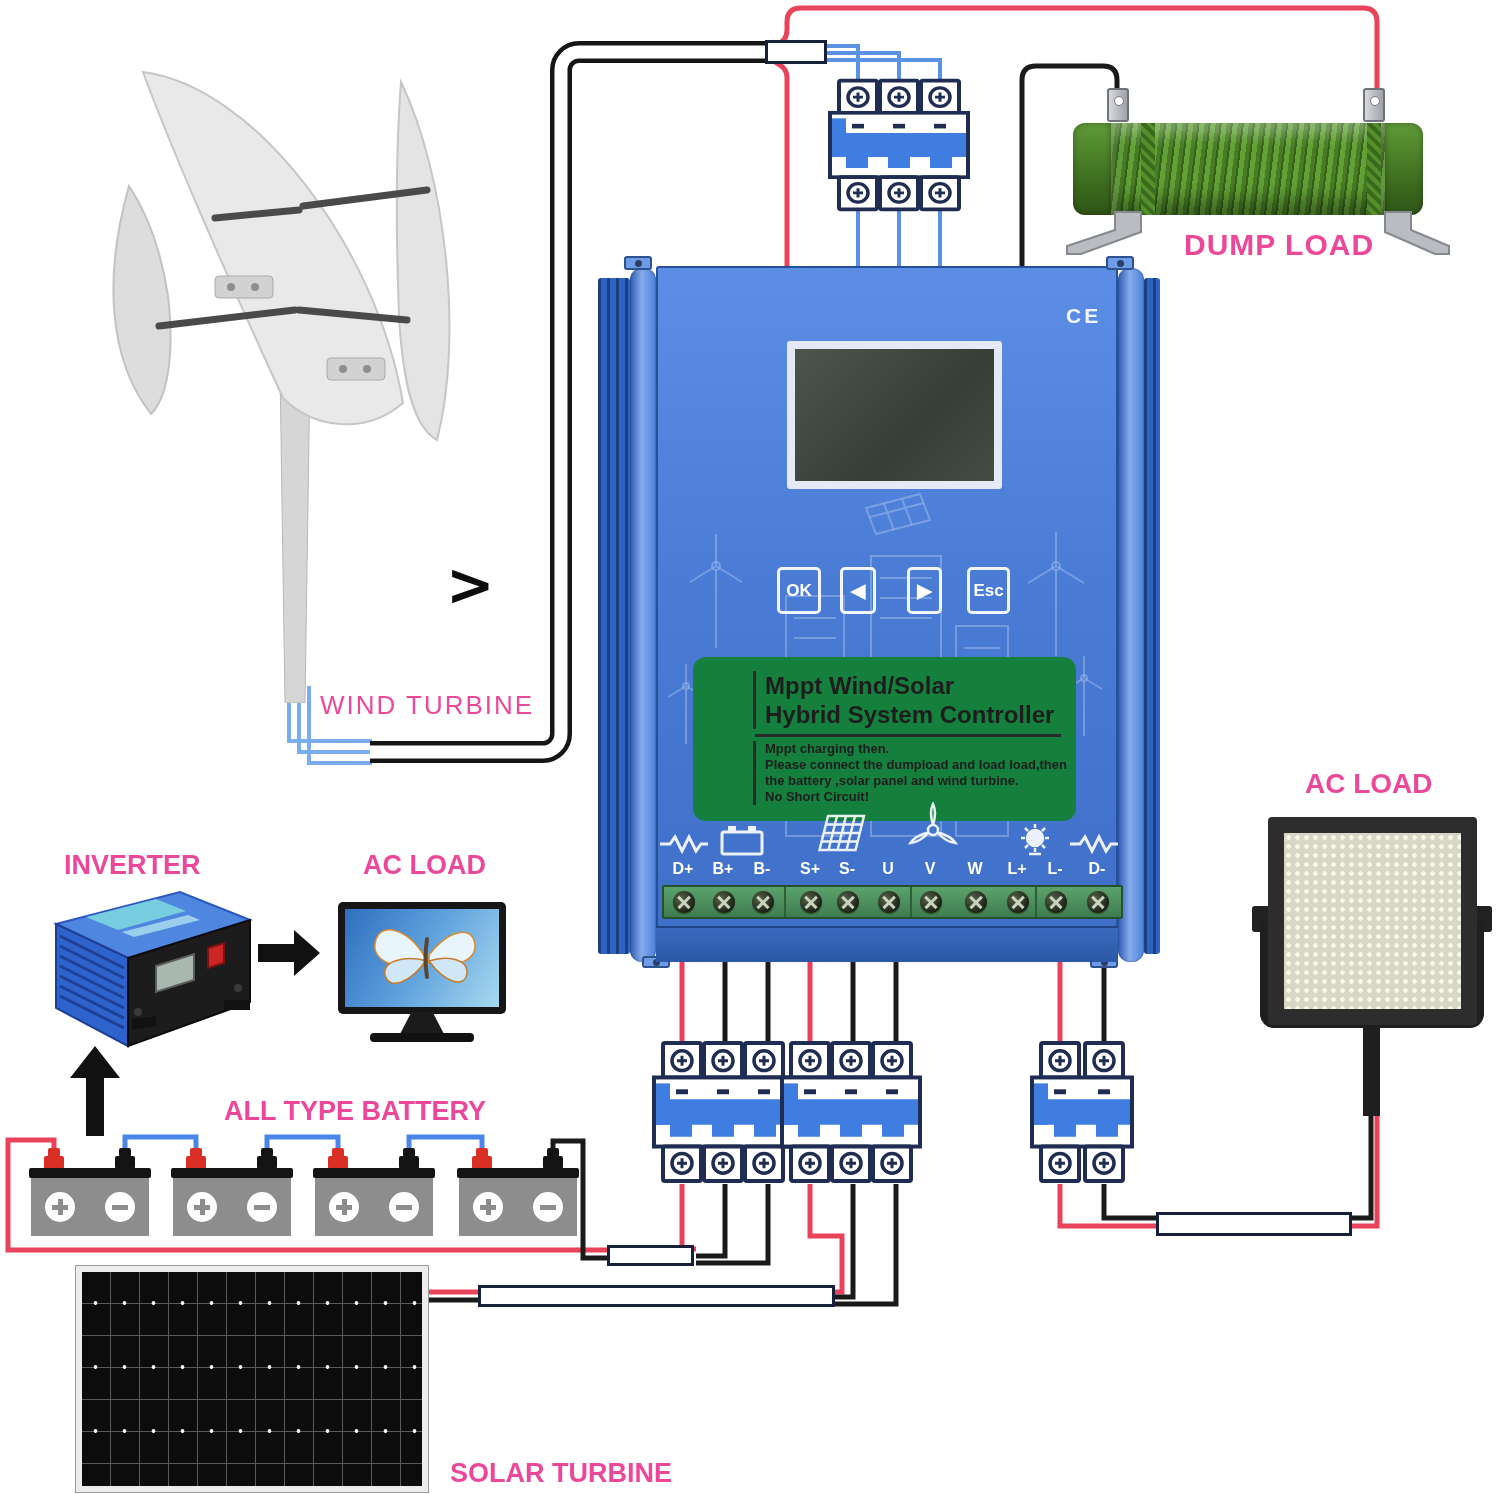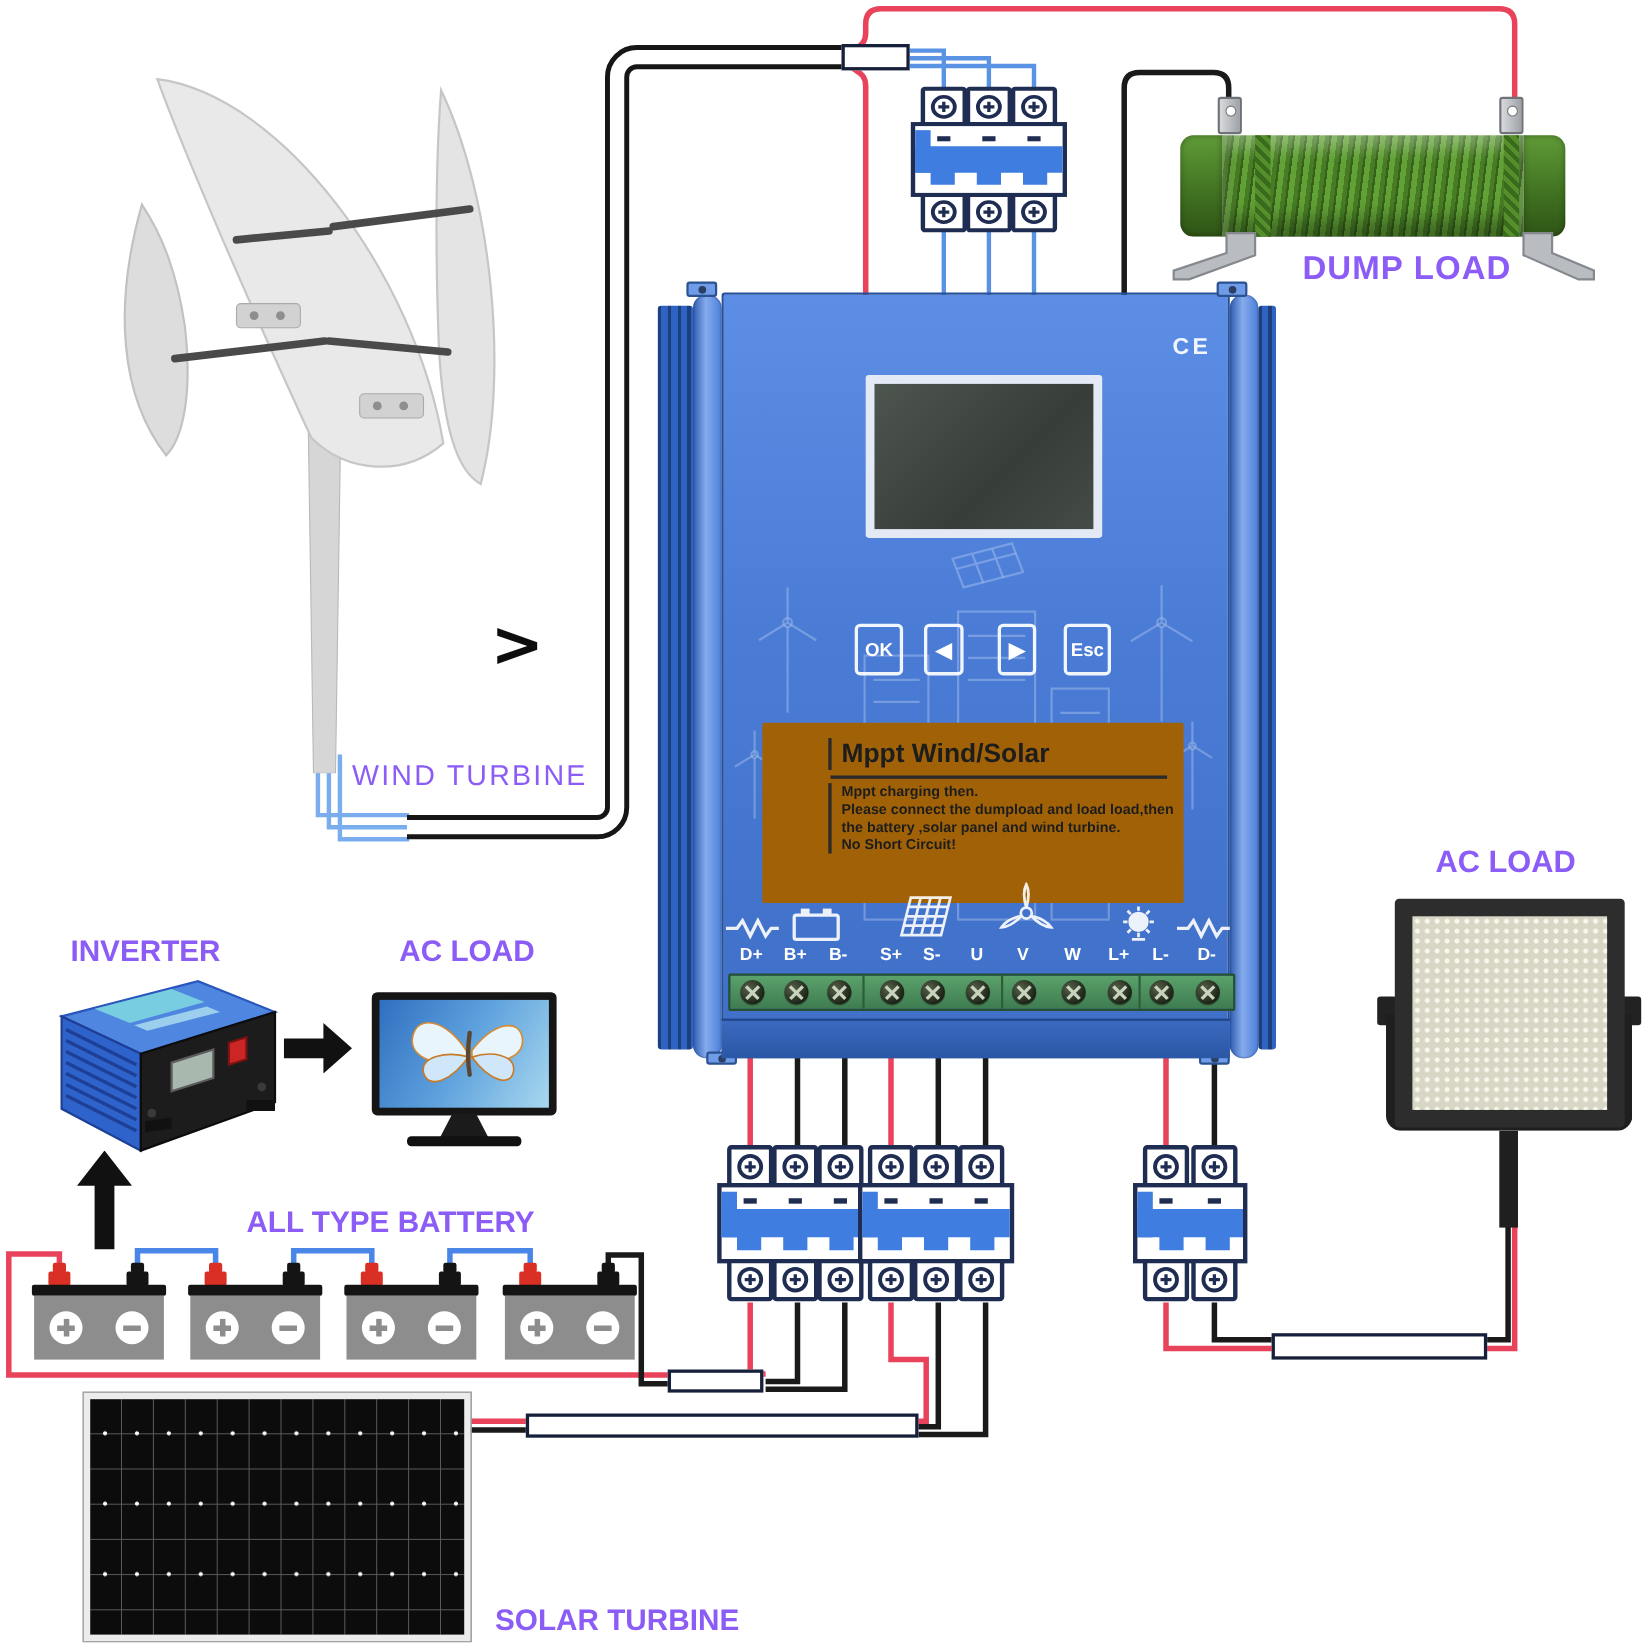--- a/index.html
+++ b/index.html
@@ -1,19 +1,19 @@
 <!DOCTYPE html>
 <html><head>
 <meta charset="utf-8">
 <style>
   html,body{margin:0;padding:0;background:#fff}
   .canvas{position:relative;width:1500px;height:1494px;background:#fff;overflow:hidden;
           font-family:"Liberation Sans",sans-serif}
   .abs{position:absolute}
-  .lbl{position:absolute;font:700 27px "Liberation Sans",sans-serif;color:#8b5cf6;white-space:nowrap}
+  .lbl{position:absolute;font:700 27px "Liberation Sans",sans-serif;color:#ec4899;white-space:nowrap}
   svg{display:block}
 
   
   .fuse{position:absolute;background:#fff;border:3px solid #17203a;box-sizing:border-box;z-index:4}
 
   
   .controller{position:absolute;left:598px;top:262px;width:506px;height:704px;z-index:3}
   .fins{position:absolute;top:16px;height:676px;background:repeating-linear-gradient(90deg,#1d3f7d 0 3px,#2f63c2 3px 9px);border-radius:3px}
   .post{position:absolute;top:6px;width:26px;height:694px;border-radius:12px;
         background:linear-gradient(90deg,#2f5cb0,#85abec 45%,#4d80da);box-shadow:inset 0 0 2px #1c3c78}
@@ -22,21 +22,21 @@
   .bottomband{position:absolute;left:58px;top:664px;width:462px;height:36px;
         background:linear-gradient(180deg,#3a69be,#2b57a6);border-top:2px solid #1f4488;box-sizing:border-box}
   .tab{position:absolute;width:28px;height:14px;background:#6f9ce8;border:2px solid #2c528f;border-radius:3px;box-sizing:border-box}
   .tab i{position:absolute;left:50%;top:50%;width:7px;height:7px;margin:-3.5px 0 0 -3.5px;border-radius:50%;background:#2c3f63}
   .ce{position:absolute;left:468px;top:42px;color:#f2f6ff;font:600 21px "Liberation Sans",sans-serif;letter-spacing:3px}
   .lcd{position:absolute;left:189px;top:79px;width:215px;height:148px;background:#e4eaf5;border-radius:3px;padding:8px;box-sizing:border-box}
   .lcd .scr{width:100%;height:100%;background:linear-gradient(135deg,#4d554f,#373e3a 60%,#444c47)}
   .pbtn{position:absolute;top:305px;height:47px;border:3px solid rgba(255,255,255,.92);border-radius:5px;box-sizing:border-box;
         display:flex;align-items:center;justify-content:center;color:#fff;font:700 17px "Liberation Sans",sans-serif}
   .pbtn.arr{font-size:19px}
-  .graypanel{position:absolute;left:95px;top:395px;width:383px;height:164px;background:#a16207;border-radius:2px;color:#1d1d1d}
+  .graypanel{position:absolute;left:95px;top:395px;width:383px;height:164px;background:#15803d;border-radius:13px;color:#1d1d1d}
   .gp-title{margin:14px 0 0 60px;border-left:3px solid #2a2a2a;padding-left:9px;font:700 24px/29px "Liberation Sans",sans-serif}
   .gp-rule{margin:5px 0 4px 62px;width:306px;border-top:3px solid #2a2a2a}
   .gp-notes{margin:0 0 0 60px;border-left:3px solid #2a2a2a;padding-left:9px;font:700 13px/16px "Liberation Sans",sans-serif}
   .tlabel{position:absolute;width:44px;text-align:center;color:#fff;font:700 16px "Liberation Sans",sans-serif;top:598px}
   .tstrip{position:absolute;left:64px;top:623px;width:461px;height:34px;border:2px solid #25512f;border-radius:2px;box-sizing:border-box;
           background:linear-gradient(180deg,#5aa26b,#3f7c50)}
   .tdiv{position:absolute;top:0;width:2px;height:100%;background:#2c5e39}
   .tscrew{position:absolute;top:4px;width:22px;height:22px;border-radius:50%;
           background:radial-gradient(circle at 35% 35%,#55624a,#1c2417 70%);box-shadow:0 1px 1px rgba(0,0,0,.4)}
   .tscrew::before,.tscrew::after{content:"";position:absolute;left:3px;top:10px;width:16px;height:2.5px;background:#c9d3bd}
@@ -317,20 +317,21 @@
       </div>
 
     <div class="pbtn" style="left:179px;width:44px">OK</div>
     <div class="pbtn arr" style="left:242px;width:36px">◀</div>
     <div class="pbtn arr" style="left:309px;width:35px">▶</div>
     <div class="pbtn" style="left:369px;width:43px">Esc</div>
 
     <div class="graypanel">
       <div class="gp-title">
         <div>Mppt Wind/Solar</div>
+        <div>Hybrid System Controller</div>
       </div>
       <div class="gp-rule"></div>
       <div class="gp-notes">
         <div>Mppt charging then.</div>
         <div>Please connect the dumpload and load load,then</div>
         <div>the battery ,solar panel and wind turbine.</div>
         <div>No Short Circuit!</div>
       </div>
     </div>
 

